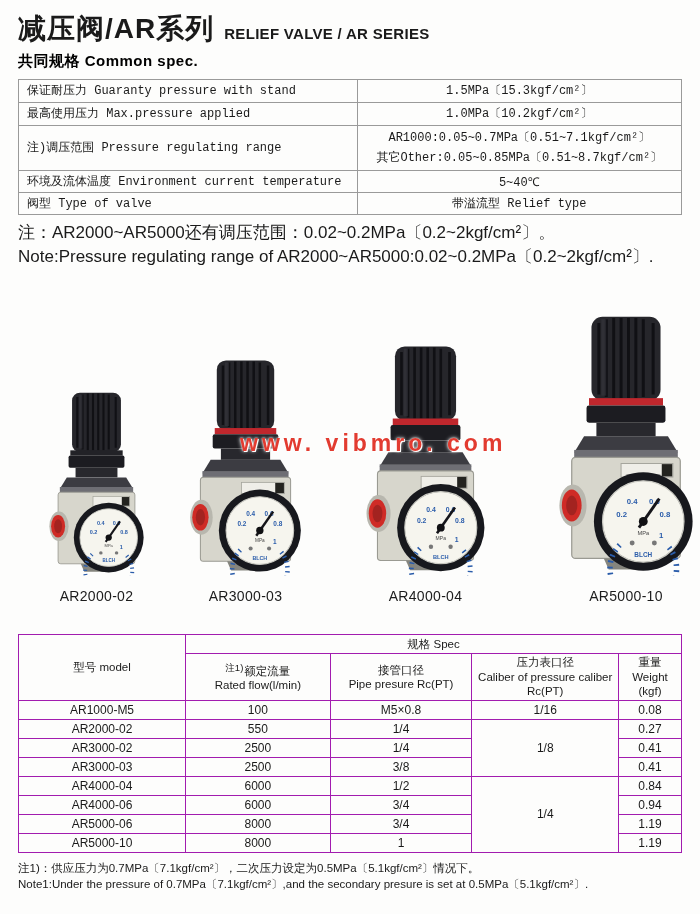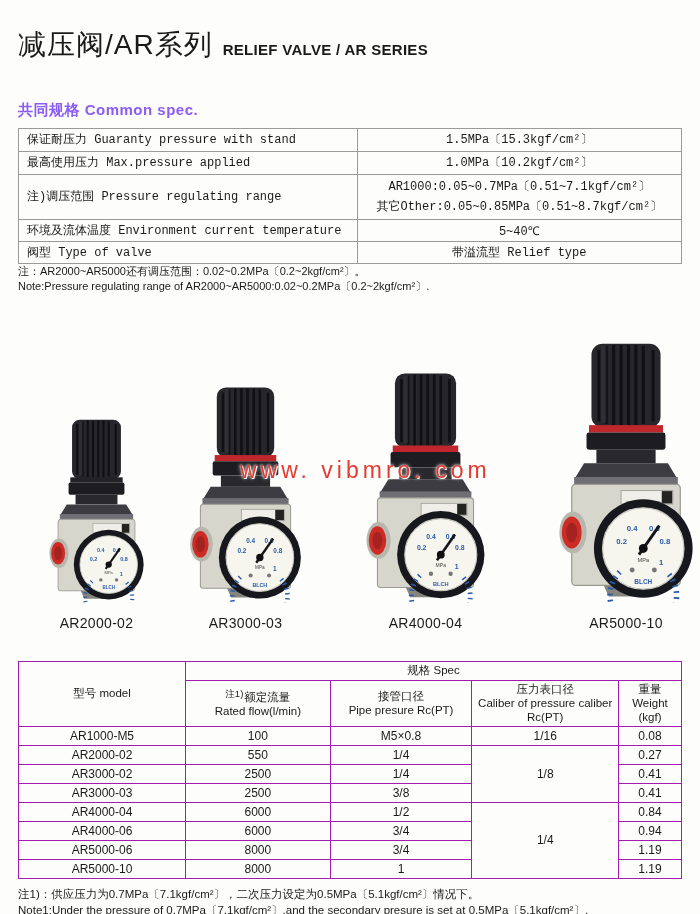--- a/index.html
+++ b/index.html
@@ -7,45 +7,45 @@
     width:700px; height:914px;
     background:#fdfdfc;
     font-family:"Liberation Sans","DejaVu Sans",sans-serif;
     color:#1a1a1a;
     overflow:hidden;
   }
   .page { width:700px; height:914px; position:relative; box-sizing:border-box; padding:14px 18px 0; }
 
   
   .title-row { display:flex; align-items:flex-end; gap:10px; }
-  .title-zh { font-size:28px; font-weight:normal; letter-spacing:1px; line-height:1.1;margin-top:16px; }
+  .title-zh { font-size:28px; font-weight:bold; letter-spacing:1px; line-height:1.1; }
   .title-en { font-size:15px; font-weight:bold; letter-spacing:0.3px; padding-bottom:3px; }
 
-  .section-label { margin-top:40px; font-size:15px; font-weight:bold; color:#8b5cf6; letter-spacing:0.5px; }
+  .section-label { margin-top:7px; font-size:15px; font-weight:bold; color:#000000; letter-spacing:0.5px; }
 
   
   table.t1 { border-collapse:collapse; width:664px; margin-top:8px; font-size:12px; table-layout:fixed; }
   .t1 td { border:1px solid #9a9a9a; padding:2px 8px;font-family:Liberation Mono, monospace; }
   .t1 .lbl { width:48.5%; text-align:left; }
   .t1 .val { text-align:center; }
   .t1 tr.h23 { height:23px; }
   .t1 tr.h44 { height:44px; }
   .t1 tr.h20 { height:20px; }
   .t1 .val div { line-height:20px; }
 
-  .note-block { font-size:11px; line-height:1.4; }
+  .note-block { margin-top:6px; font-size:17px; line-height:1.4; }
 
   
   .gallery { position:relative; height:332px; margin-top:4px; }
   .product { position:absolute; bottom:0; display:flex; flex-direction:column; align-items:center; }
   .product .plabel { margin-top:12px; font-size:14px; color:#1c1c1c; letter-spacing:0.3px; }
   .p1 { left:26px; }  .p2 { left:166px; } .p3 { left:342px; } .p4 { left:534px; }
   .watermark {
     position:absolute; left:222px; top:158px;
-    font-size:23px; font-weight:normal; color:#e23b30;
+    font-size:23px; font-weight:bold; color:#e23b30;
     letter-spacing:4px; white-space:nowrap;
     text-shadow:0 0 2px #fff, 0 0 4px #fff, 1px 1px 0 #fff;
     z-index:5;
   }
 
   
   table.t2 { border-collapse:collapse; width:664px; margin-top:30px; font-size:12px; text-align:center; table-layout:fixed; }
   .t2 td { border:1px solid #a21caf; padding:1px 2px; }
   .t2 .hdr { font-size:11.5px; line-height:1.25; }
   .t2 col.c-model { width:25.2%; } .t2 col.c-flow { width:21.8%; }

